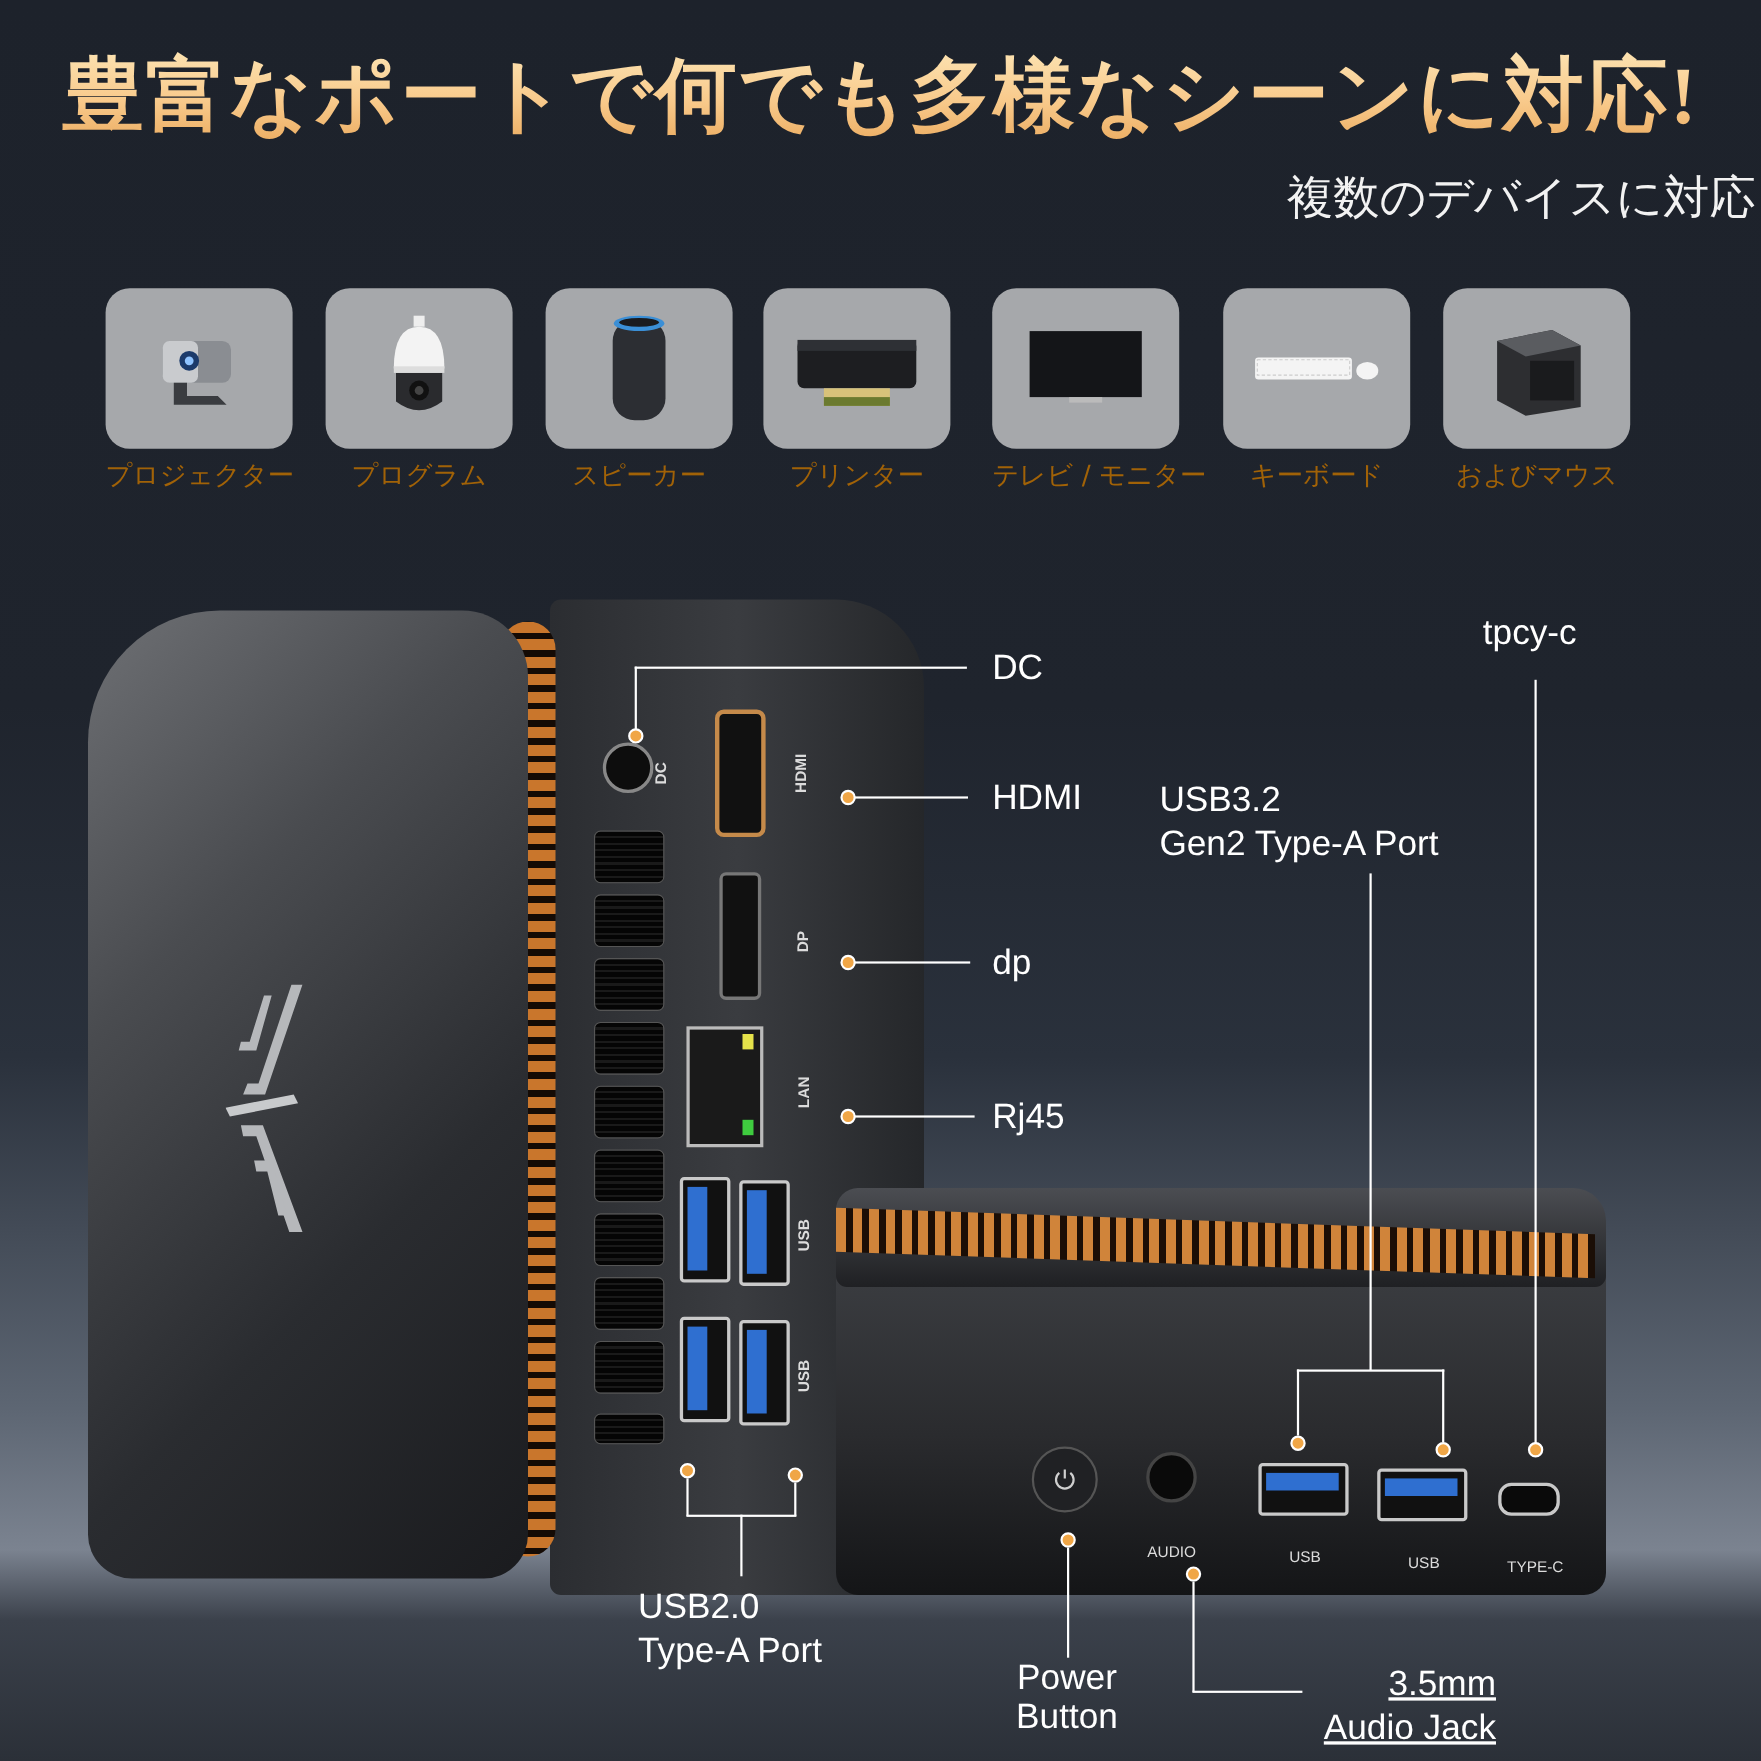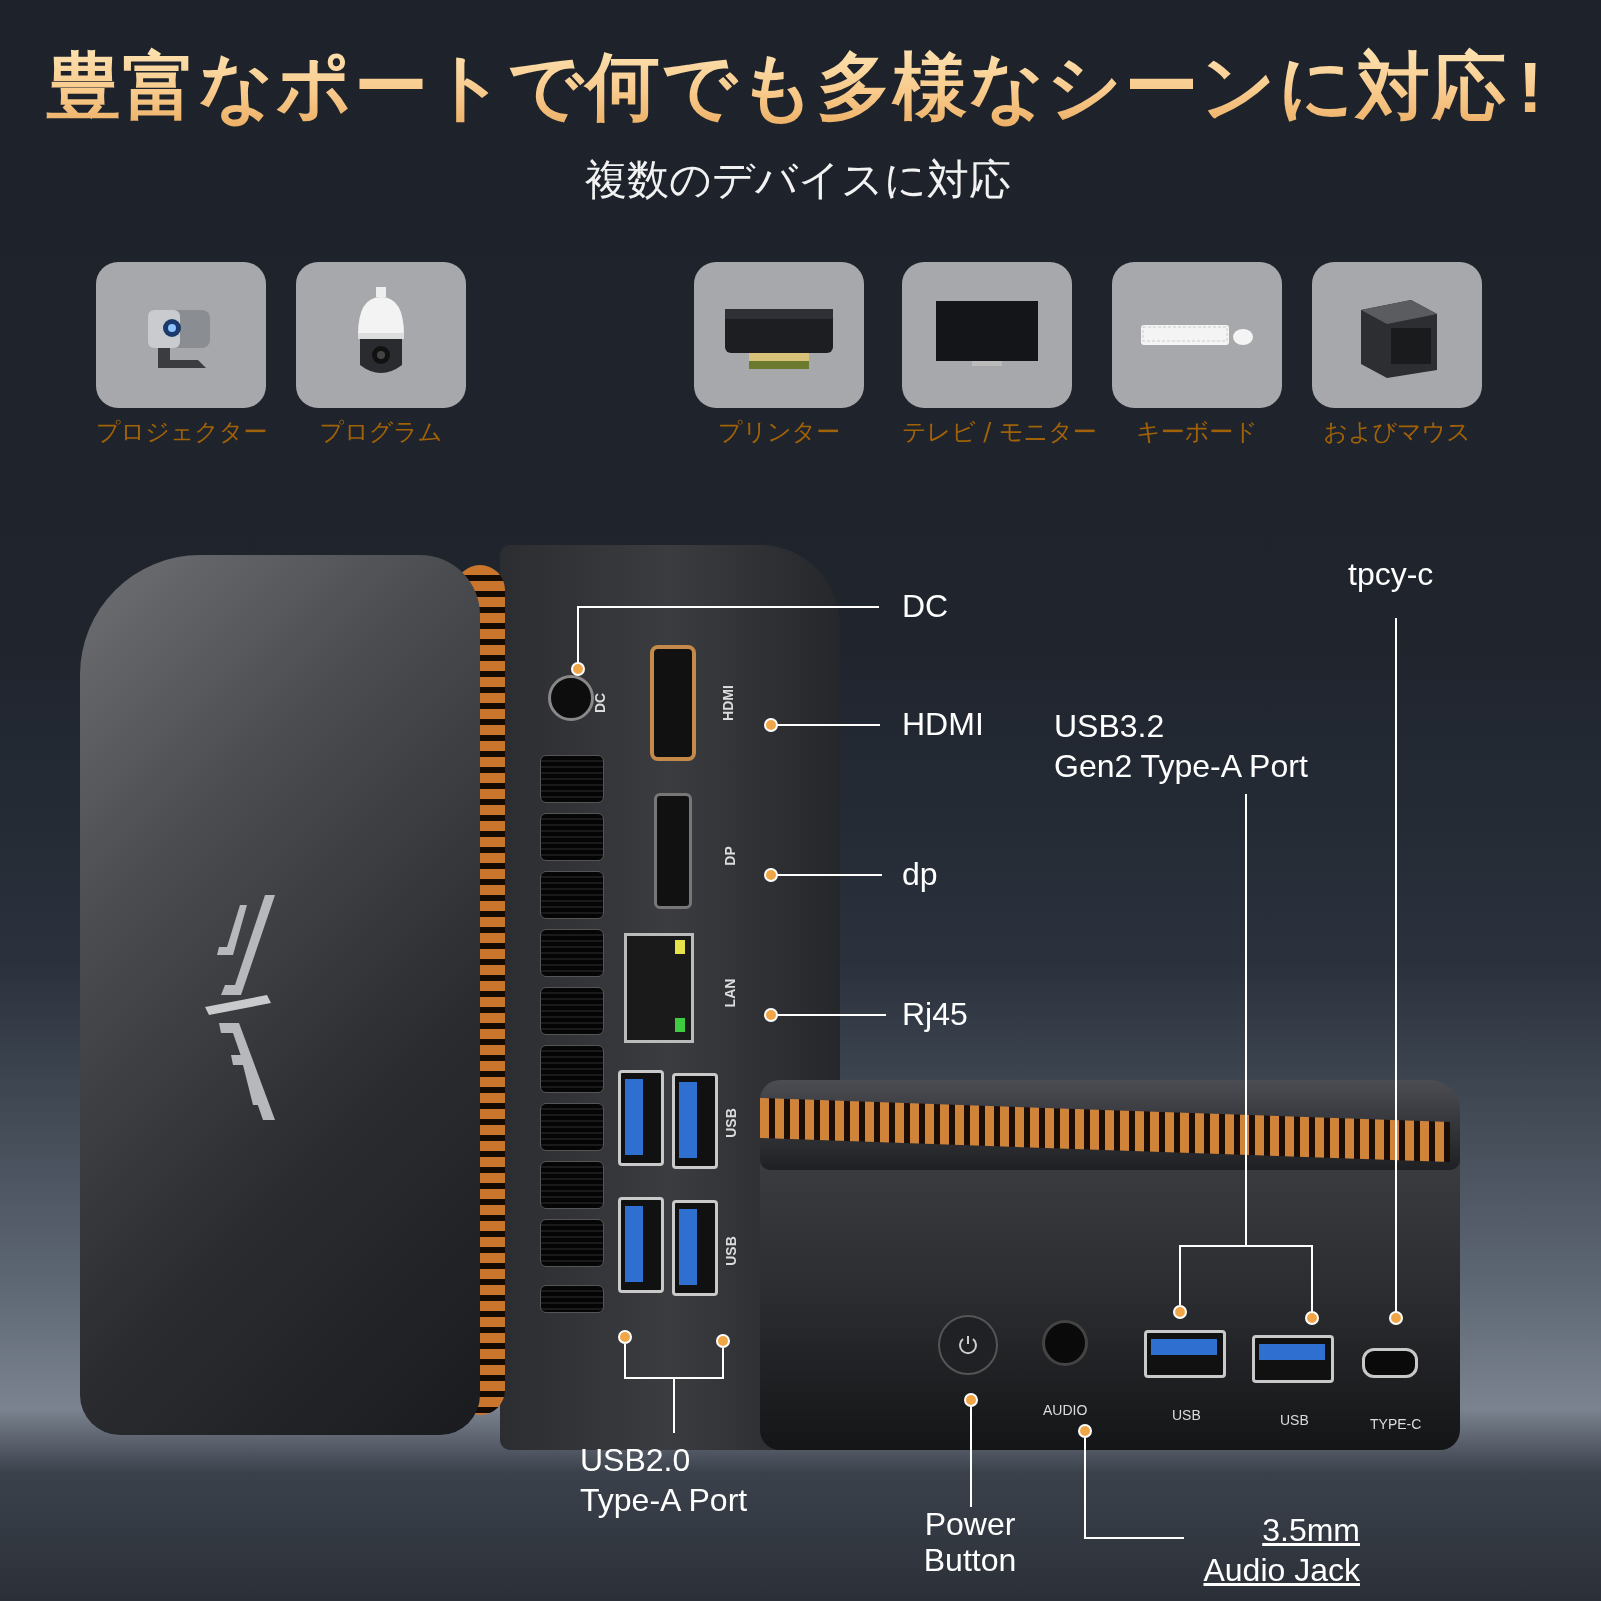--- a/index.html
+++ b/index.html
@@ -2,22 +2,22 @@
 <html><head>
 <meta charset="utf-8">
 <style>
   html,body{margin:0;padding:0;}
   body{width:1601px;height:1601px;overflow:hidden;position:relative;
     background:linear-gradient(180deg,#1d222b 0%,#1f242d 40%,#2a313c 60%,#5d6673 80%,#7b8390 88%,#3b414b 92%,#2b3038 100%);
     font-family:"Liberation Sans","DejaVu Sans",sans-serif;color:#fff;}
   .abs{position:absolute;}
   .headline{left:0;top:38px;width:1601px;text-align:center;font-size:74px;font-weight:bold;letter-spacing:2px;
     background:linear-gradient(180deg,#fde7b8 0%,#f8c98a 55%,#e9a75a 100%);-webkit-background-clip:text;background-clip:text;color:transparent;
-    font-family:Liberation Mono, monospace;}
-  .subhead{left:0;top:152px;width:1596px;text-align:center;font-size:42px;color:#f2f2f2;font-family:"DejaVu Sans",sans-serif;}
+    font-family:Liberation Serif, serif;}
+  .subhead{left:0;top:152px;width:1596px;text-align:right;font-size:42px;color:#f2f2f2;font-family:"DejaVu Sans",sans-serif;}
   .devices{left:96px;top:262px;width:1410px;height:190px;}
   .dev{position:absolute;top:0;width:170px;}
   .dev-tile{width:170px;height:146px;border-radius:22px;background:#a6a8ab;display:flex;align-items:center;justify-content:center;}
   .dev-label{margin-top:8px;text-align:center;font-size:24px;color:#a16207;white-space:nowrap;font-family:"DejaVu Sans",sans-serif;}
   
   .back-pc{left:80px;top:545px;width:700px;height:900px;}
   .lid{position:absolute;left:0;top:10px;width:400px;height:880px;border-radius:120px 60px 40px 40px;
     background:linear-gradient(135deg,#6e7074 0%,#4a4c50 30%,#2a2c30 65%,#1a1b1e 100%);}
   .fin{position:absolute;left:375px;top:20px;width:50px;height:850px;border-radius:30px;
     background:repeating-linear-gradient(180deg,#c9762c 0 10px,#150b05 10px 16px);}
@@ -63,20 +63,30 @@
           <rect x="30" y="2" width="10" height="10" fill="#eee"></rect>
           <path d="M12 50 Q12 12 35 12 Q58 12 58 50Z" fill="#f3f3f3"></path>
           <rect x="12" y="48" width="46" height="6" fill="#ddd"></rect>
           <path d="M14 54 L56 54 L56 80 Q35 96 14 80Z" fill="#2a2b2e"></path>
           <circle cx="35" cy="70" r="9" fill="#111"></circle>
           <circle cx="35" cy="70" r="4" fill="#444"></circle>
         </svg>
     </div>
     <div class="dev-label">プログラム</div>
   </div>
+  <div class="dev" style="left:400px">
+    <div class="dev-tile">
+      <svg width="60" height="110" viewBox="0 0 60 110">
+          <rect x="6" y="10" width="48" height="92" rx="20" fill="#2c2e33"></rect>
+          <ellipse cx="30" cy="14" rx="23" ry="7" fill="#3b8fd6"></ellipse>
+          <ellipse cx="30" cy="13" rx="18" ry="4" fill="#1a1b1e"></ellipse>
+        </svg>
+    </div>
+    <div class="dev-label">スピーカー</div>
+  </div>
   <div class="dev" style="left:598px">
     <div class="dev-tile">
       <svg width="120" height="80" viewBox="0 0 120 80">
           <rect x="6" y="14" width="108" height="44" rx="6" fill="#1d1e21"></rect>
           <rect x="6" y="14" width="108" height="10" fill="#2e3035"></rect>
           <rect x="30" y="58" width="60" height="16" fill="#d8c27a"></rect>
           <rect x="30" y="66" width="60" height="8" fill="#6b7a2f"></rect>
         </svg>
     </div>
     <div class="dev-label">プリンター</div>

